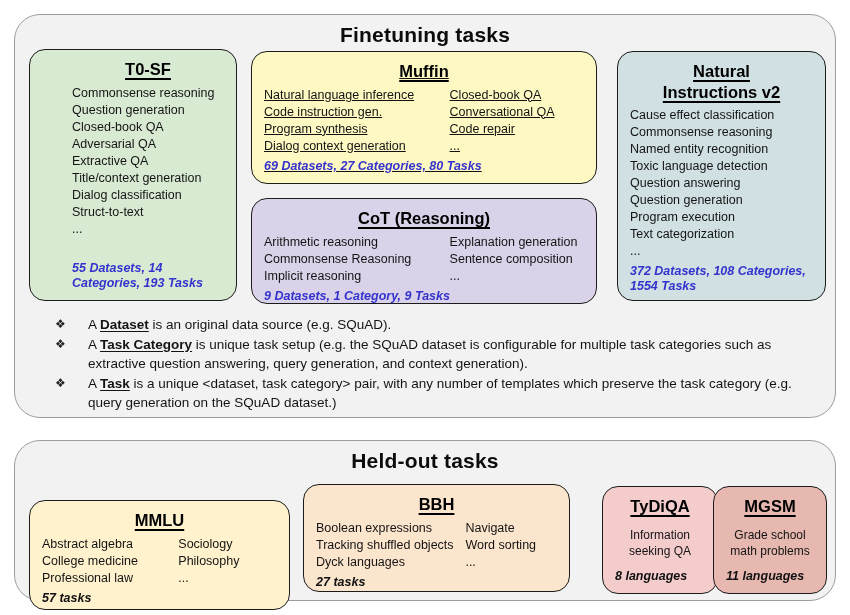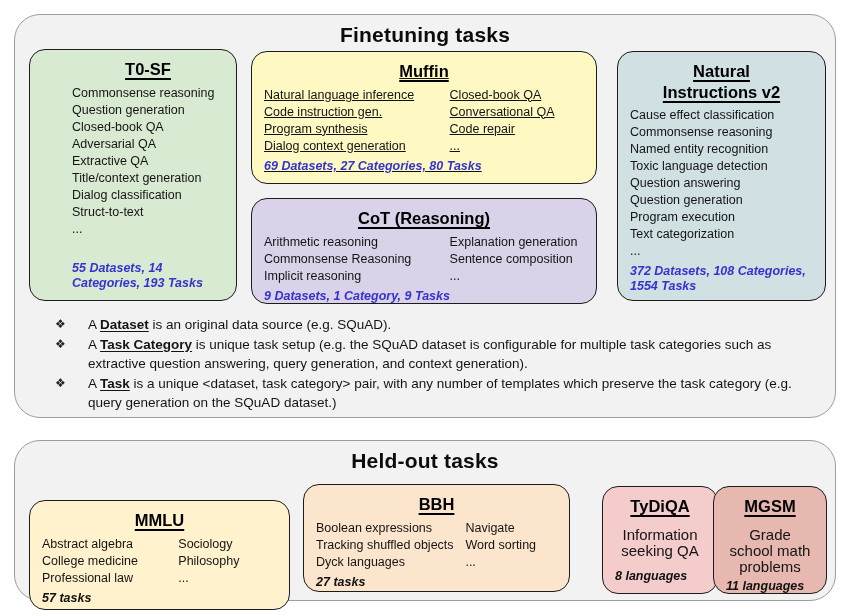--- a/index.html
+++ b/index.html
@@ -34,21 +34,21 @@
   .notes { position:absolute; left:40px; top:300px; width:774px; display:flex; flex-direction:column; }
   .note { display:flex; align-items:flex-start; }
   .note .glyph { width:33px; flex:none; font-size:12px; line-height:19.5px; color:#222; }
   .note p { margin:0; font-size:13.5px; line-height:19.5px; color:#141414; }
   .term { font-weight:700; text-decoration:underline; text-underline-offset:2px; }
 
   #mmlu-box   { left:14px;  top:43px; width:261px; height:110px; background:#fff2cc;margin-top:16px; }
   #bbh-box    { left:288px; top:43px; width:267px; height:108px; background:#fce5cd; }
   #tydiqa-box { left:587px; top:45px; width:116px; height:108px; background:#f4cccc; }
   #mgsm-box   { left:698px; top:45px; width:114px; height:108px; background:#e6b8af; }
-  .desc { text-align:center; font-size:15px; line-height:16px; margin-top:5px; color:#141414; }
+  .desc { text-align:center; font-size:12px; line-height:16px; margin-top:5px; color:#141414; }
 </style>
 </head>
 <body>
 
 <div class="canvas">
 
   <div class="section" id="finetuning-section">
     <h1 class="section-title">Finetuning tasks</h1>
 
     <div class="tbox" id="t0sf-box">

